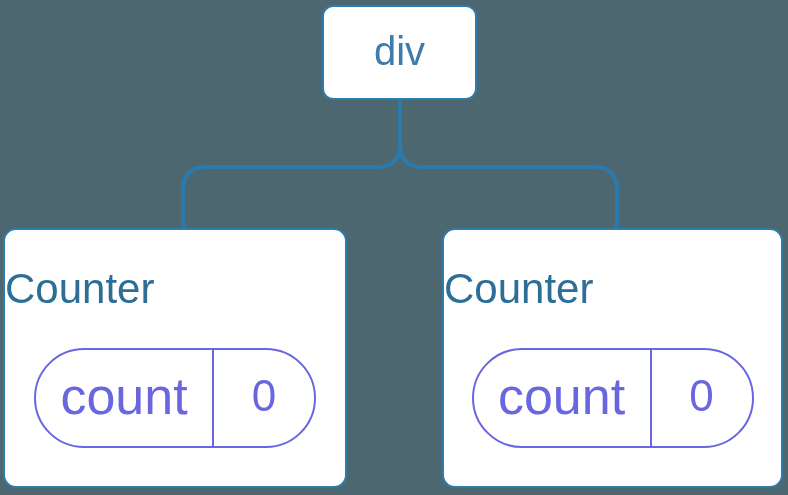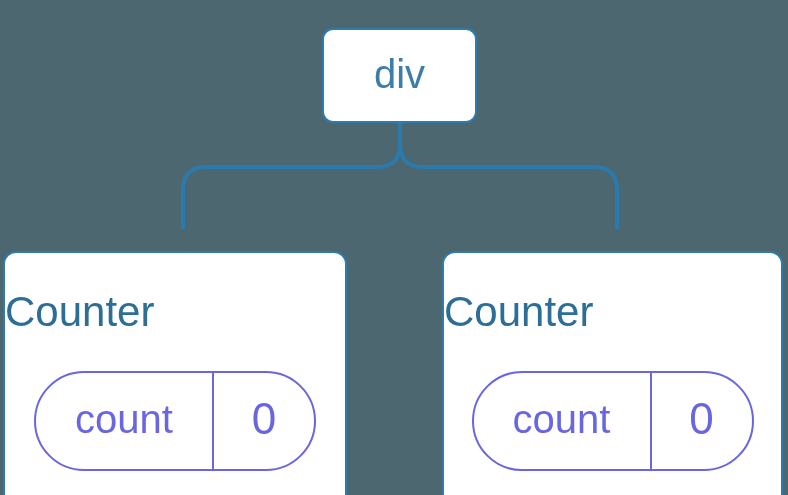--- a/index.html
+++ b/index.html
@@ -32,21 +32,20 @@
   }
   .connector-svg path {
     fill: none;
     stroke: var(--connector);
     stroke-width: 4;
   }
   .node {
     position: absolute;
     background: var(--card-bg);
     border: 2px solid var(--node-border);
-    margin-top: 23px;
   }
   .root-node {
     left: 322px; top: 5px;
     width: 155px; height: 95px;
     border-radius: 11px;
     display: flex;
     align-items: center;
     justify-content: center;
   }
   .root-label {
@@ -84,21 +83,21 @@
     align-items: stretch;
     overflow: hidden;
     background: var(--card-bg);
   }
   .state-key-cell {
     flex: 1;
     display: flex;
     align-items: center;
     justify-content: center;
     color: var(--state-accent);
-    font-size: 40px;
+    font-size: 52px;
     font-weight: 400;
     padding-bottom: 4px;
   }
   .state-divider {
     width: 2px;
     background: var(--state-accent);
   }
   .state-value-cell {
     width: 100px;
     display: flex;

